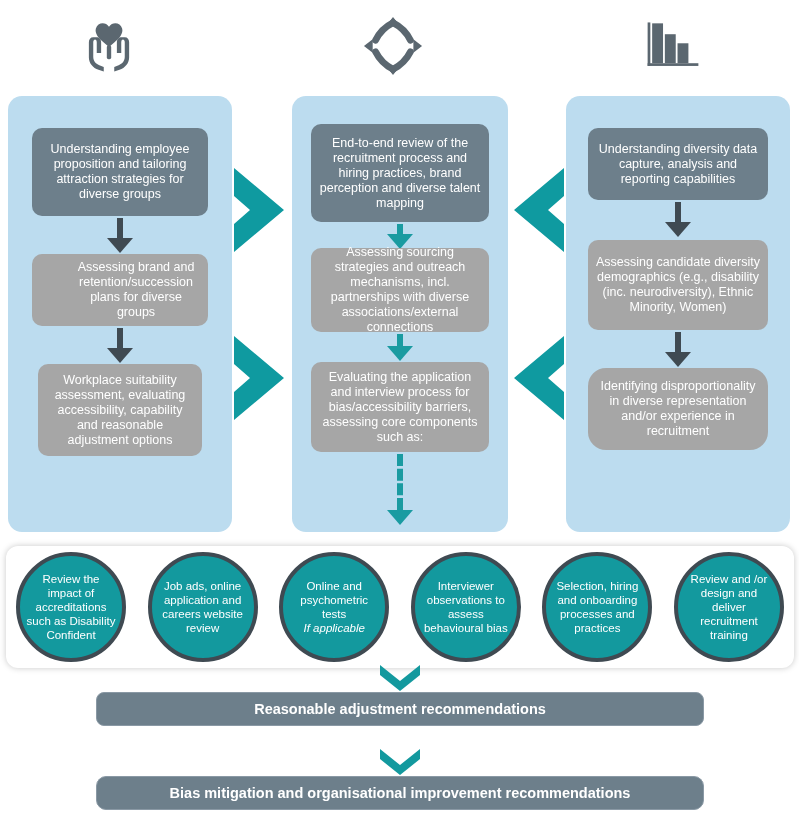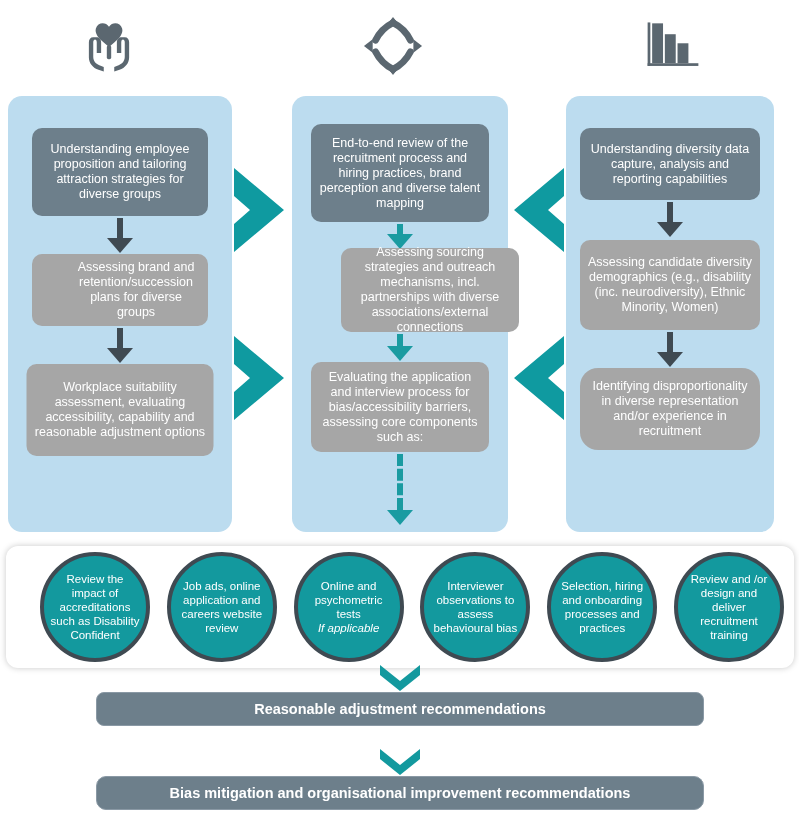--- a/index.html
+++ b/index.html
@@ -20,39 +20,39 @@
   #icon-recruit { left: 350px; }
   #icon-data    { left: 630px; }
 
   
   .panel {
     position: absolute; top: 96px; height: 436px;
     background: #bcdcef; border-radius: 14px;
   }
   #panel-attraction  { left: 8px;   width: 224px; }
   #panel-recruitment { left: 292px; width: 216px; }
-  #panel-data        { left: 566px; width: 208px; }
+  #panel-data        { left: 566px; width: 224px; }
 
   .pbox {
     position: absolute; left: 50%; transform: translateX(-50%);
     border-radius: 10px;
     color: #ffffff; text-align: center;
     display: flex; align-items: center; justify-content: center;
     padding: 6px 8px; line-height: 1.2; font-size: 12.5px;
   }
   .pbox.dark { background: #6d7f8b; }
   .pbox.grey { background: #a6a6a6; }
 
   
   #panel-attraction .b1 { top: 32px;  width: 176px; height: 88px; }
   #panel-attraction .b2 { top: 158px; width: 176px; height: 72px; padding-left: 40px; }
-  #panel-attraction .b3 { top: 268px; width: 187px; height: 92px; }
+  #panel-attraction .b3 { top: 268px; width: 164px; height: 92px; }
 
   #panel-recruitment .b1 { top: 28px;  width: 178px; height: 98px; }
-  #panel-recruitment .b2 { top: 152px; width: 178px; height: 84px; margin-left: 30px; }
+  #panel-recruitment .b2 { top: 152px; width: 178px; height: 84px; }
   #panel-recruitment .b3 { top: 266px; width: 178px; height: 90px; }
 
   #panel-data .b1 { top: 32px;  width: 180px; height: 72px; }
   #panel-data .b2 { top: 144px; width: 180px; height: 90px; }
   #panel-data .b3 { top: 272px; width: 180px; height: 82px; border-radius: 18px; }
 
   
   .varrow { position: absolute; left: 50%; transform: translateX(-50%); }
   .varrow .stem { width: 6px; margin: 0 auto; }
   .varrow .head {
@@ -100,21 +100,20 @@
   #circles-strip {
     position: absolute; left: 6px; top: 546px;
     width: 788px; height: 122px;
     background: #ffffff; border-radius: 12px;
     box-shadow: 0 0 6px rgba(0,0,0,0.22);
   }
   #circles-inner {
     position: absolute; inset: 0;
     display: flex; align-items: center; justify-content: space-between;
     padding: 0 10px;
-    margin-left: 24px;
   }
   .circle {
     width: 110px; height: 110px; border-radius: 50%;
     background: #13999e; border: 4px solid #3f4a52;
     color: #ffffff; font-size: 11.5px; line-height: 1.22;
     display: flex; align-items: center; justify-content: center;
     text-align: center; padding: 6px;
   }
   .circle .sub { display: block; font-style: italic; }
 

